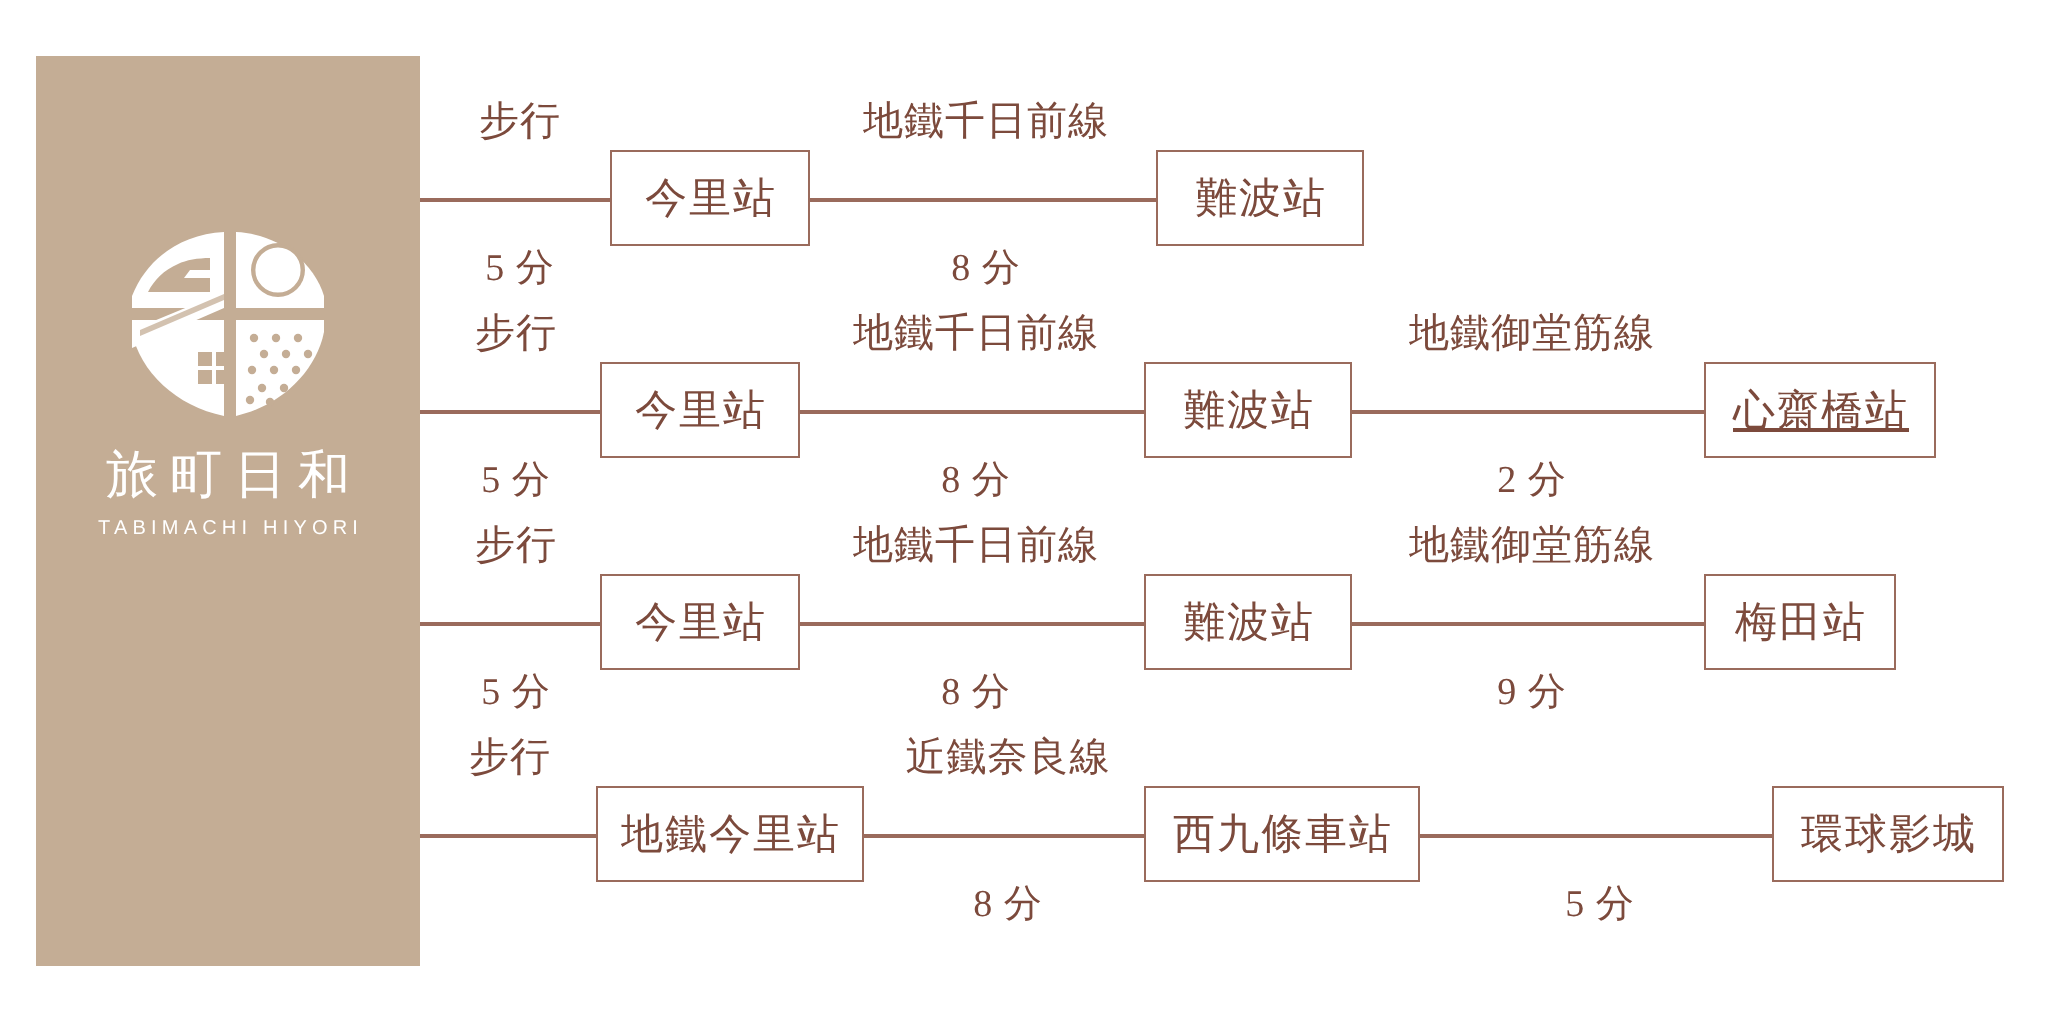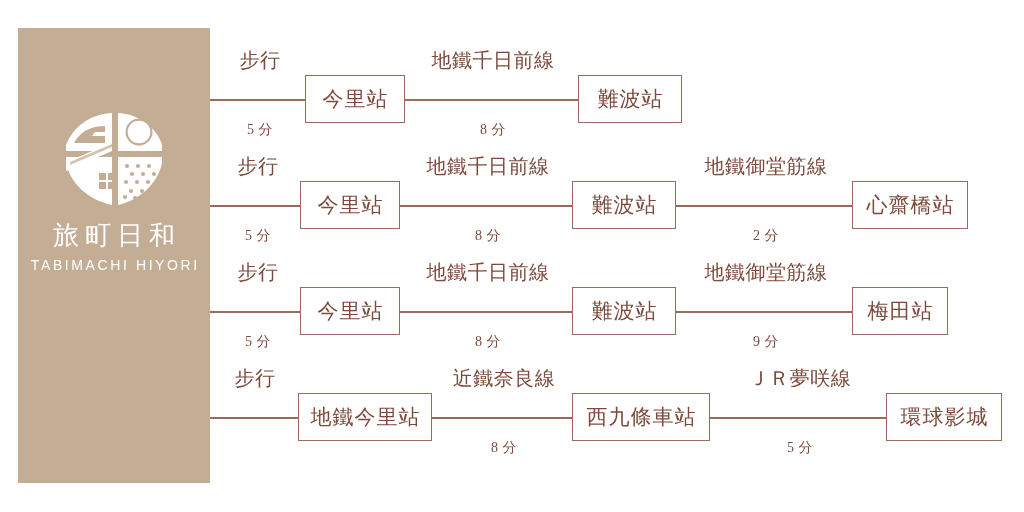--- a/index.html
+++ b/index.html
@@ -50,21 +50,21 @@
     font-size: 26px;
     letter-spacing: 6px;
     text-indent: 6px;
     line-height: 1.1;
     font-family: "DejaVu Sans", "Liberation Sans", sans-serif;
     font-weight: 400;
     white-space: nowrap;
   }
   #logo-sub {
     color: #ffffff;
-    font-size: 14px;
+    font-size: 10px;
     letter-spacing: 2.6px;
     text-indent: 2.6px;
     margin-top: 7px;
     font-family: "Liberation Sans", "DejaVu Sans", sans-serif;
     white-space: nowrap;
   }
 
   
   #routes {
     position: absolute;
@@ -116,21 +116,21 @@
     position: absolute;
     color: #7c4a3c;
     font-size: 20px;
     letter-spacing: 0.5px;
     text-align: center;
     white-space: nowrap;
     font-family: "DejaVu Sans", "Liberation Sans", sans-serif;
   }
   .seg-top { top: 0px; }
   .seg-bot { top: 74px; }
-  .seg-bot.num { font-family: "Liberation Serif", "DejaVu Serif", serif; font-size: 14px; }
+  .seg-bot.num { font-family: "Liberation Serif", "DejaVu Serif", serif; font-size: 19px; }
 </style>
 </head>
 <body>
 
 <div id="brand-panel">
   <div id="brand-inner">
 
     <div id="logo-mark">
       <svg width="104" height="104" viewBox="0 0 104 104" aria-hidden="true">
 
@@ -198,21 +198,21 @@
     <div class="node" style="left:90px; width:100px;">今里站</div>
 
     <div class="seg-label seg-top" style="left:194px; width:168px;">地鐵千日前線</div>
     <div class="seg-label seg-bot num" style="left:194px; width:168px;">8 分</div>
 
     <div class="node" style="left:362px; width:104px;">難波站</div>
 
     <div class="seg-label seg-top" style="left:470px; width:172px;">地鐵御堂筋線</div>
     <div class="seg-label seg-bot num" style="left:470px; width:172px;">2 分</div>
 
-    <div class="node" style="left:642px; width:116px;">心齋橋站</div>
+    <div class="node" style="left:642px; width:116px;text-decoration:underline;">心齋橋站</div>
   </div>
 
   <div class="route-row row-3">
     <div class="rail" style="left:0px; width:738px;"></div>
 
     <div class="seg-label seg-top" style="left:4px; width:88px;">步行</div>
     <div class="seg-label seg-bot num" style="left:4px; width:88px;">5 分</div>
 
     <div class="node" style="left:90px; width:100px;">今里站</div>
 
@@ -232,19 +232,18 @@
 
     <div class="seg-label seg-top" style="left:2px; width:86px;">步行</div>
 
     <div class="node" style="left:88px; width:134px;">地鐵今里站</div>
 
     <div class="seg-label seg-top" style="left:226px; width:136px;">近鐵奈良線</div>
     <div class="seg-label seg-bot num" style="left:226px; width:136px;">8 分</div>
 
     <div class="node" style="left:362px; width:138px;">西九條車站</div>
 
-    <div class="seg-label seg-top" style="left:504px; width:172px;">ＪＲ夢咲線</div>
     <div class="seg-label seg-bot num" style="left:504px; width:172px;">5 分</div>
 
     <div class="node" style="left:676px; width:116px;">環球影城</div>
   </div>
 
 </div>
 
 </body></html>

